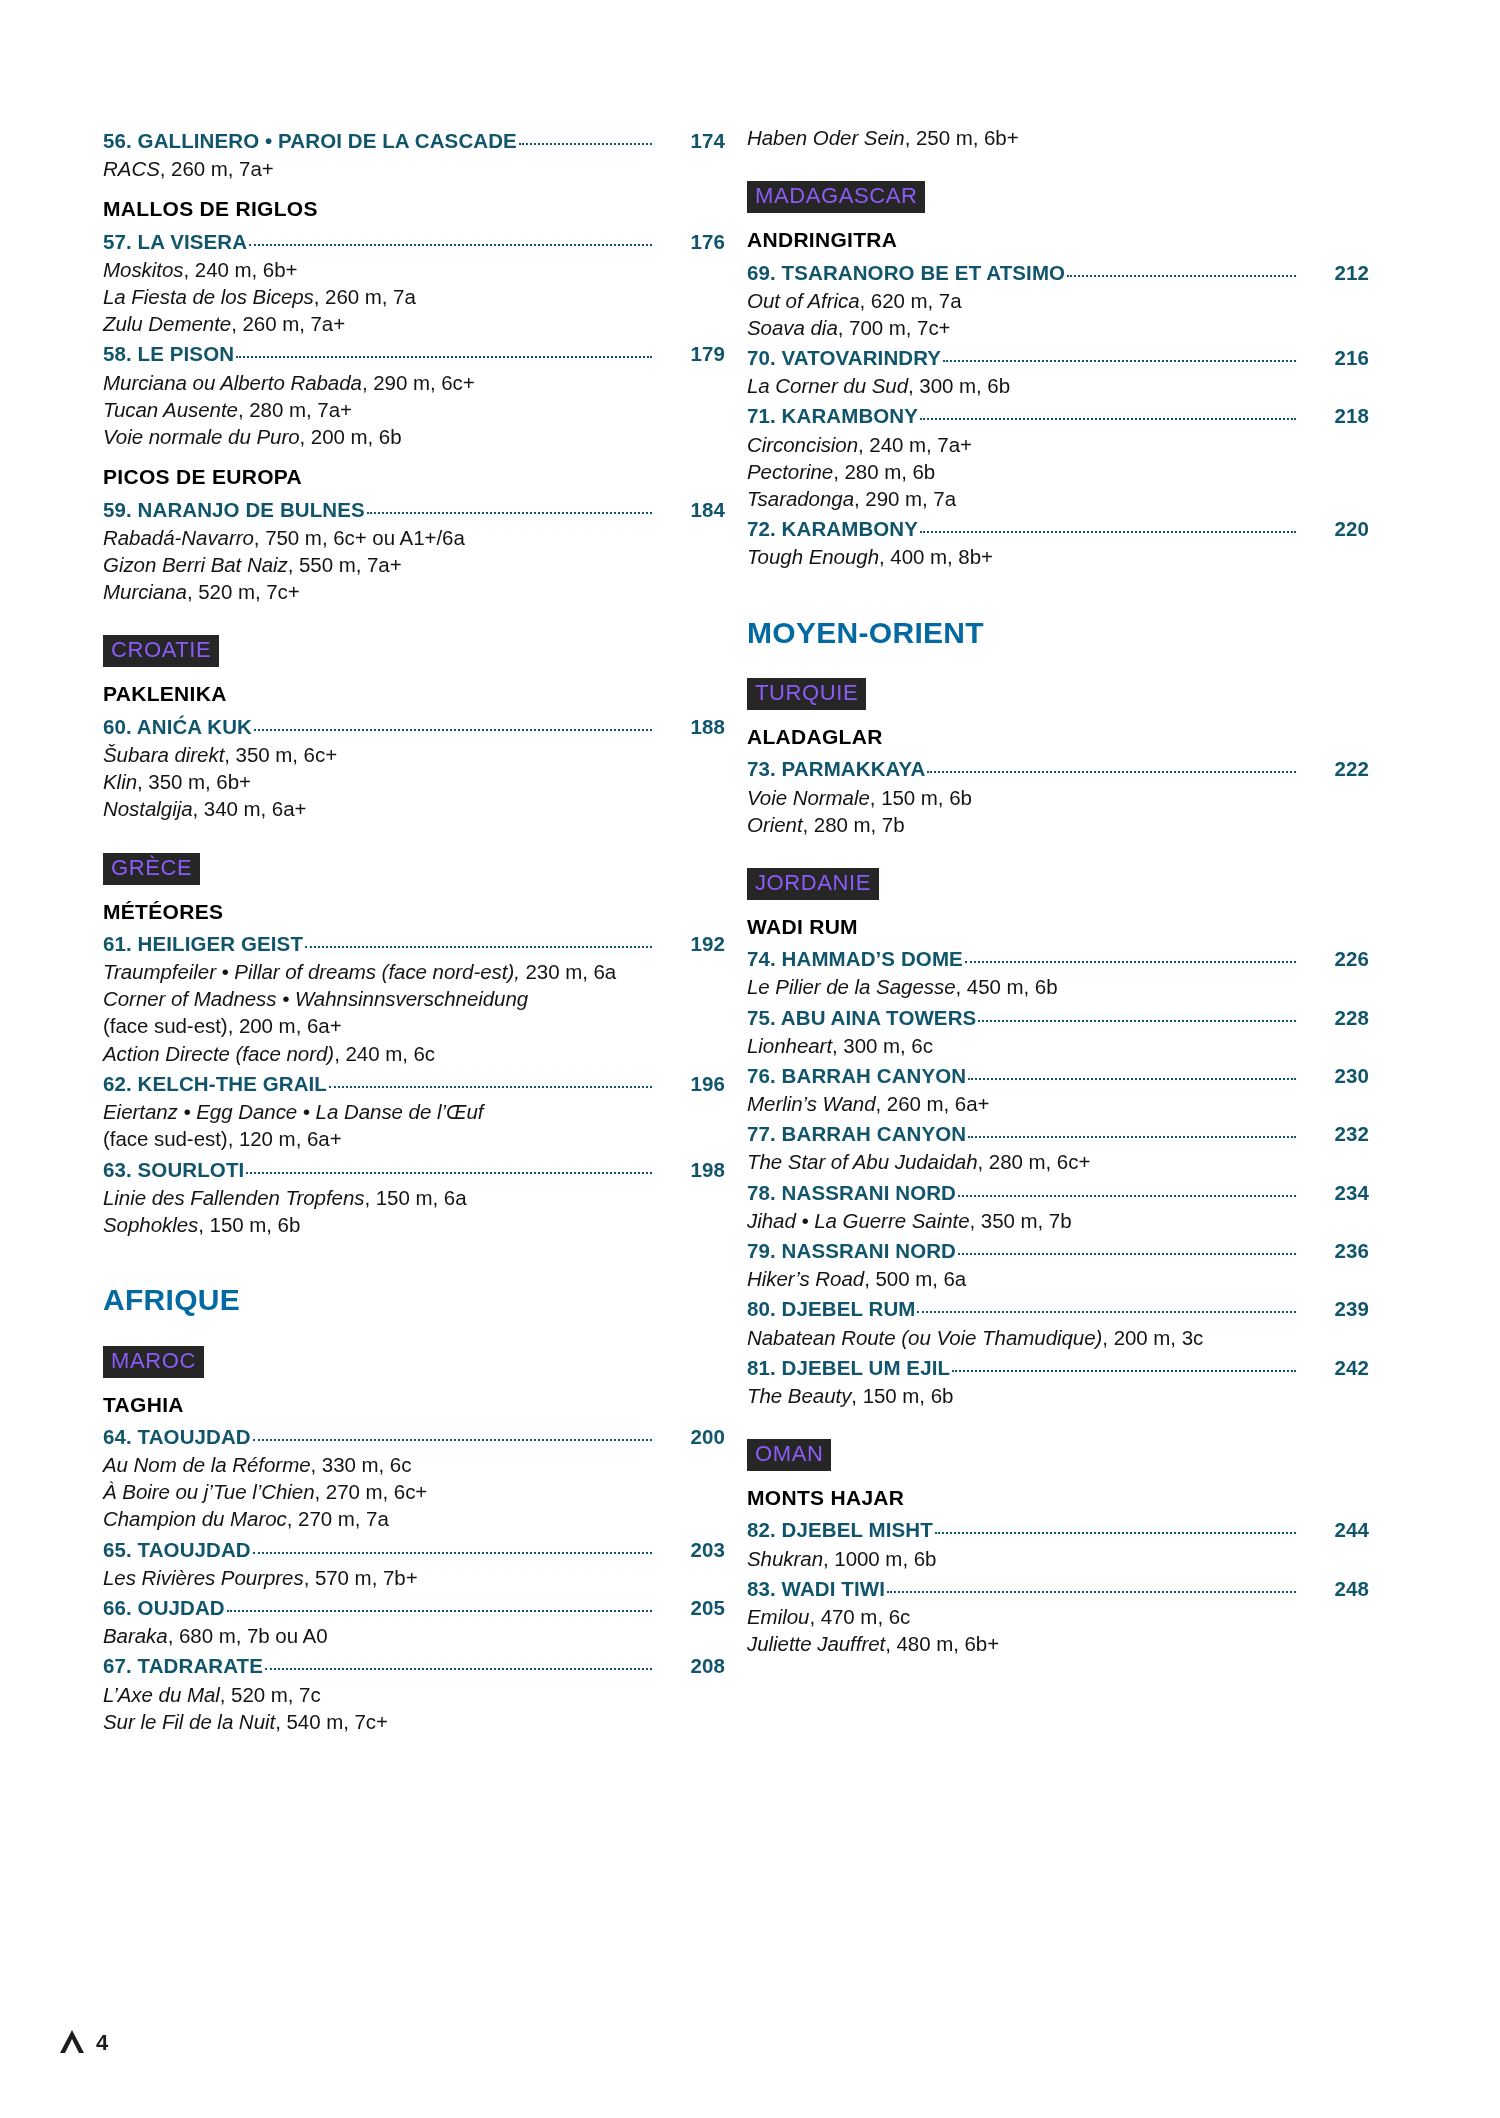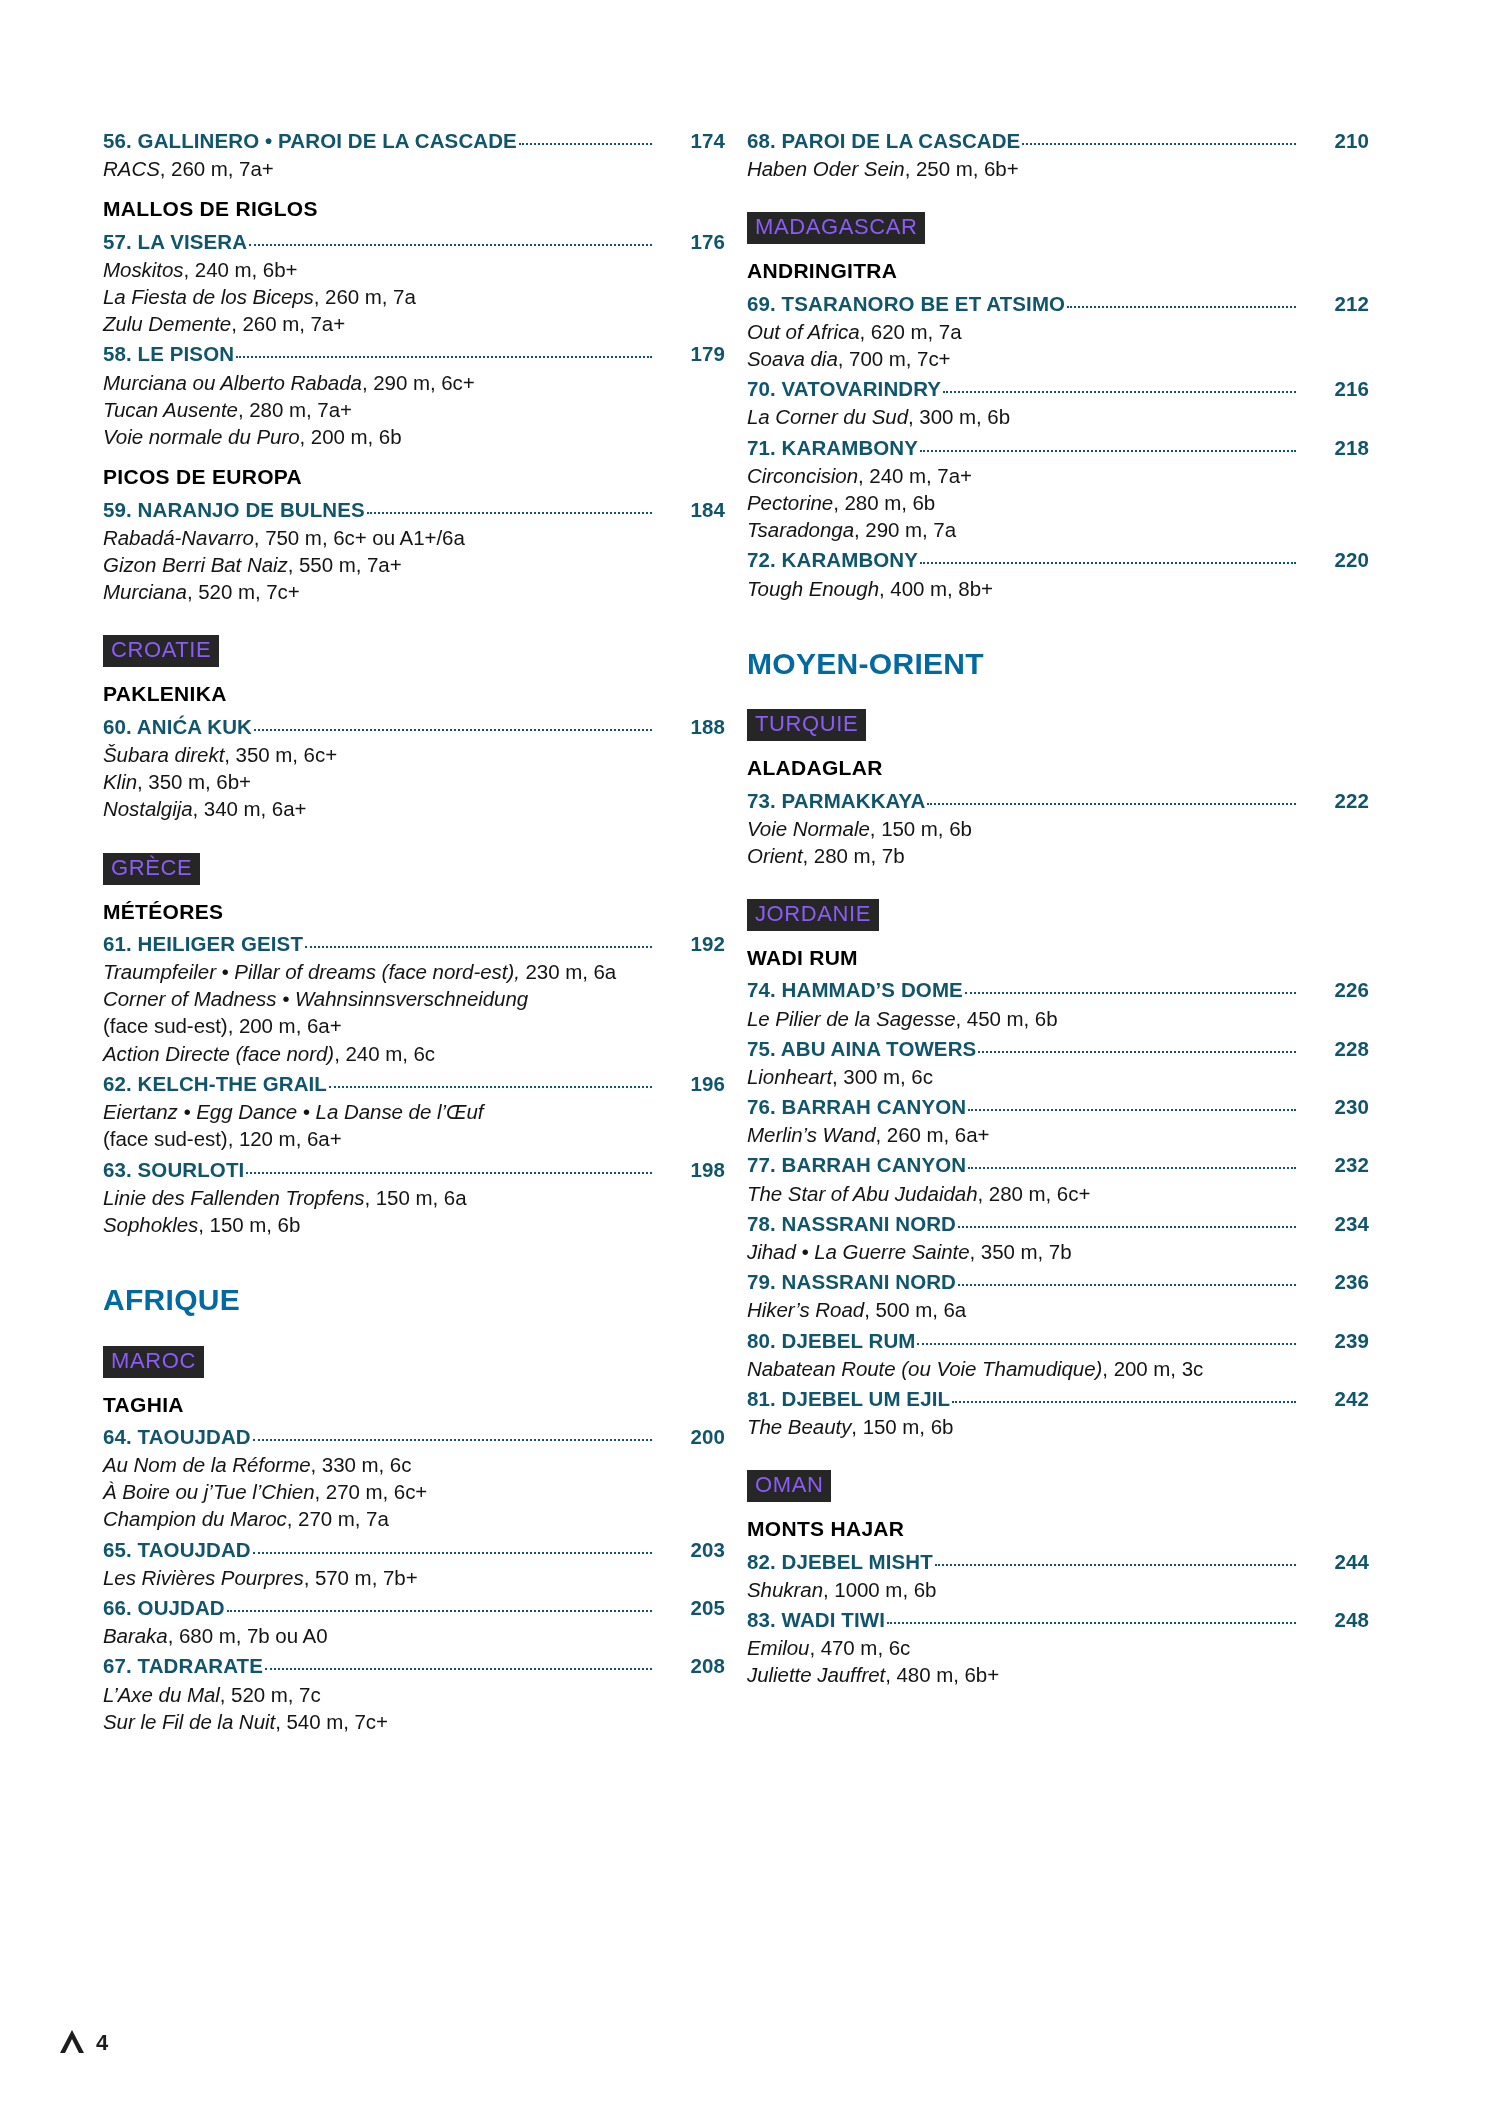--- a/index.html
+++ b/index.html
@@ -201,25 +201,20 @@
         <div class="route"><span>Baraka</span><span class="meta">, 680 m, 7b ou A0</span></div>
         <div class="entry">
           <span class="ttl">67. TADRARATE</span>
           <span class="lead"></span>
           <span class="pg">208</span>
         </div>
         <div class="route"><span>L’Axe du Mal</span><span class="meta">, 520 m, 7c</span></div>
         <div class="route"><span>Sur le Fil de la Nuit</span><span class="meta">, 540 m, 7c+</span></div>
       </div>
     <div class="col right" id="col-right">
-        <div class="entry">
-          <span class="ttl">68. PAROI DE LA CASCADE</span>
-          <span class="lead"></span>
-          <span class="pg">210</span>
-        </div>
         <div class="route"><span>Haben Oder Sein</span><span class="meta">, 250 m, 6b+</span></div>
         <div class="badge-wrap"><span class="badge">MADAGASCAR</span></div>
         <div class="area">ANDRINGITRA</div>
         <div class="entry">
           <span class="ttl">69. TSARANORO BE ET ATSIMO</span>
           <span class="lead"></span>
           <span class="pg">212</span>
         </div>
         <div class="route"><span>Out of Africa</span><span class="meta">, 620 m, 7a</span></div>
         <div class="route"><span>Soava dia</span><span class="meta">, 700 m, 7c+</span></div>

